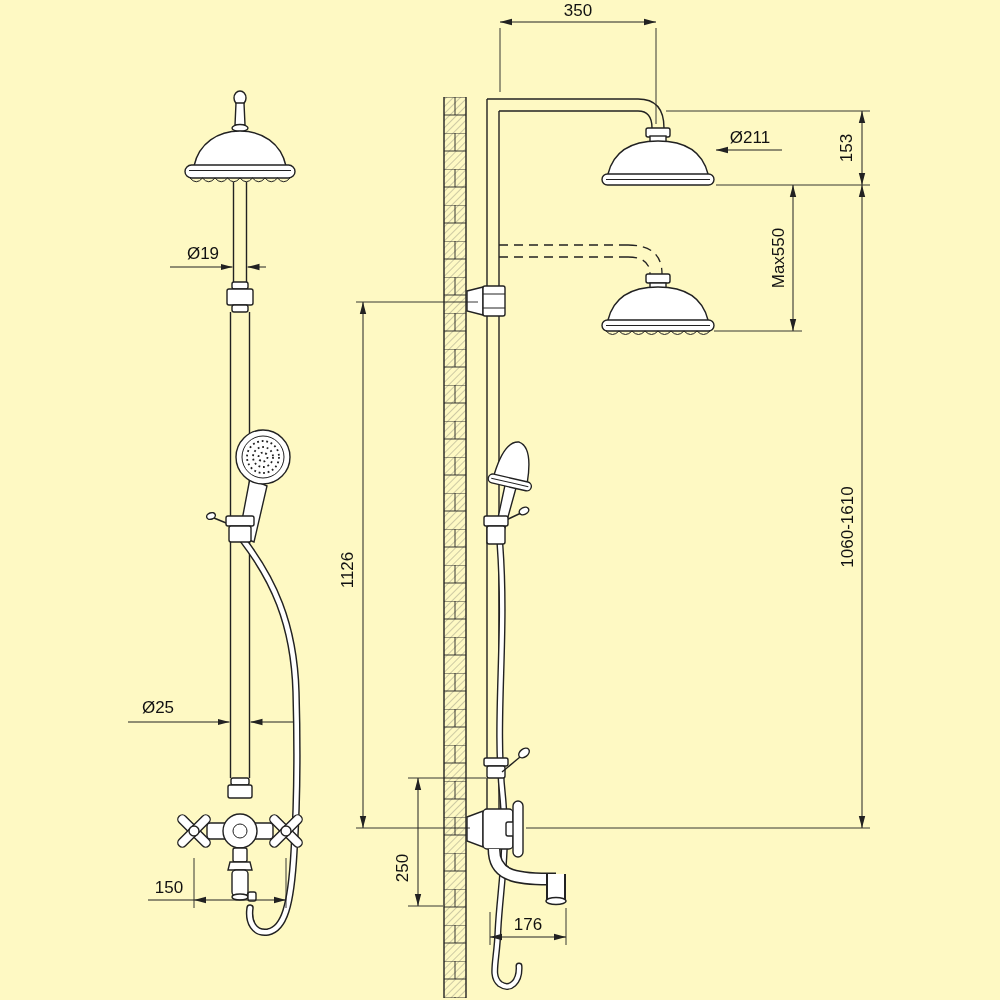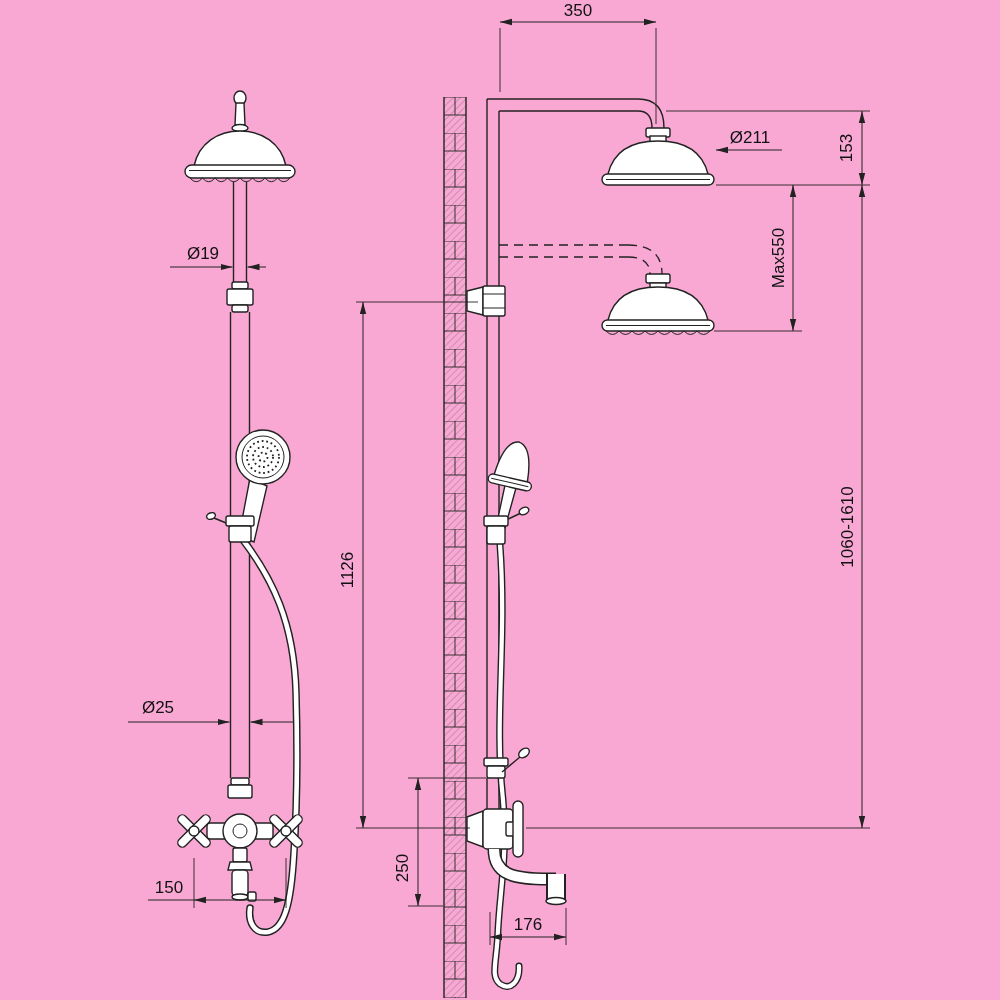--- a/index.html
+++ b/index.html
@@ -1,16 +1,16 @@
 <!DOCTYPE html>
 <html><head>
 <meta charset="utf-8">
 <style>
   html,body{margin:0;padding:0;background:#fff;}
-  .page{position:relative;width:1000px;height:1000px;background:#f9a8d4;overflow:hidden;
+  .page{position:relative;width:1000px;height:1000px;background:#fef9c3;overflow:hidden;
         font-family:"Liberation Sans",sans-serif;}
   svg{position:absolute;inset:0;}
   svg text{font-family:"Liberation Sans",sans-serif;font-size:17px;fill:#111;}
   .obj{stroke:#222;stroke-width:1.4;fill:none;}
   .objw{stroke:#222;stroke-width:1.4;fill:#fff;}
   .thin{stroke:#222;stroke-width:1;fill:none;}
   .dim{stroke:#222;stroke-width:1;fill:none;}
   .ext{stroke:#222;stroke-width:0.9;fill:none;}
   .dash{stroke:#222;stroke-width:1.3;fill:none;stroke-dasharray:9 6;}
 </style>

